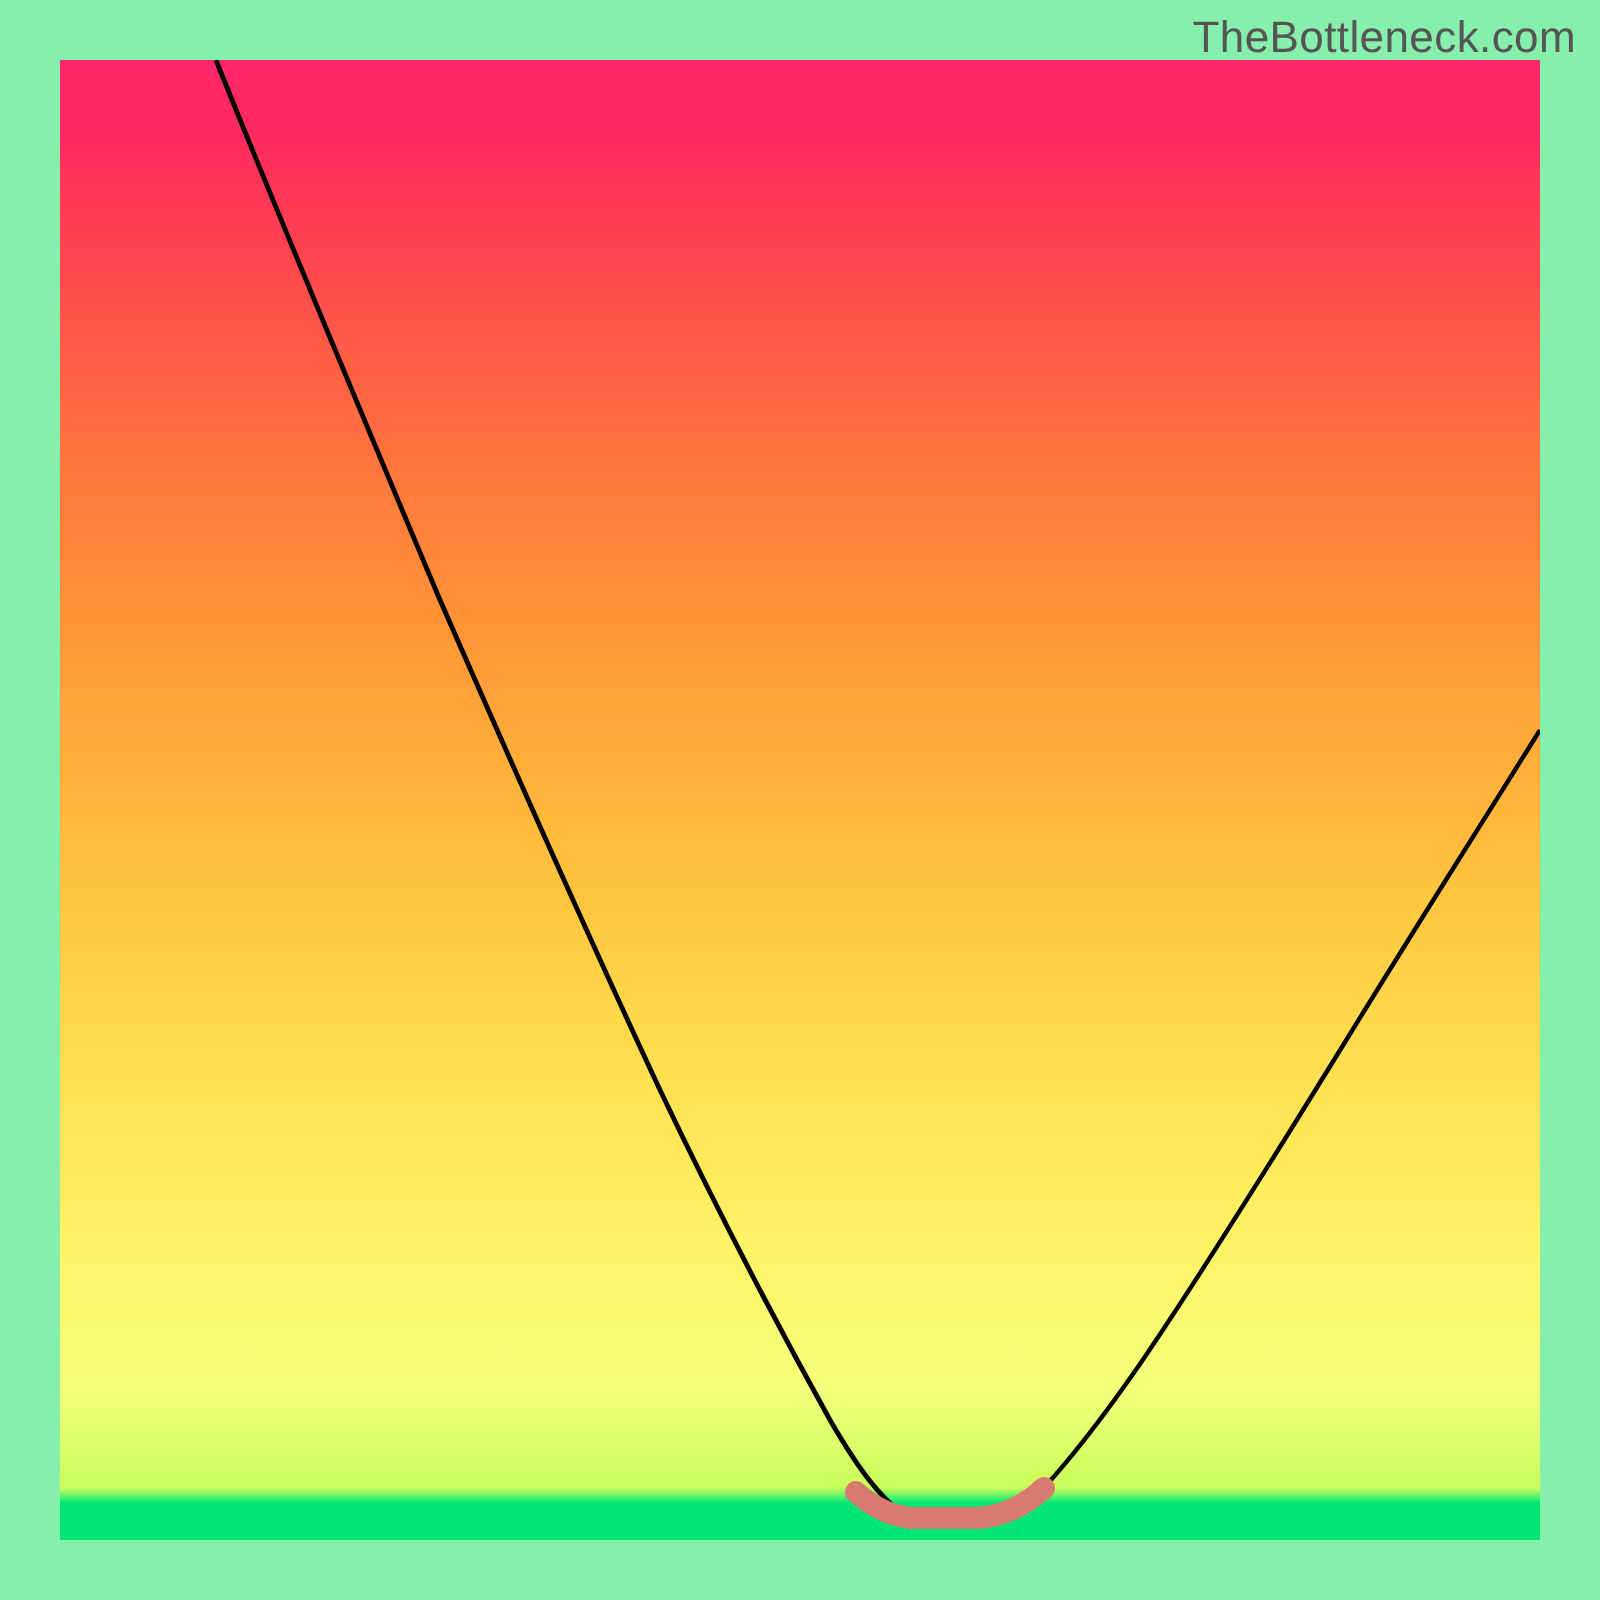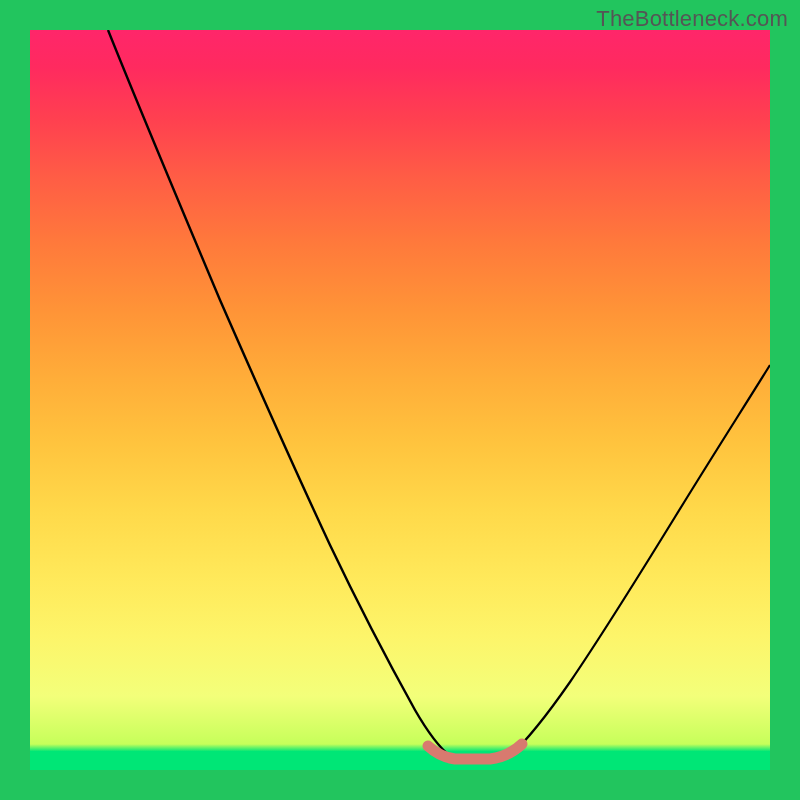--- a/index.html
+++ b/index.html
@@ -6,21 +6,21 @@
     margin: 0;
     padding: 0;
     width: 800px;
     height: 800px;
     overflow: hidden;
   }
   .frame {
     position: relative;
     width: 800px;
     height: 800px;
-    background: #22c55e;
+    background: #86efac;
   }
   .plot {
     position: absolute;
     left: 30px;
     top: 30px;
     width: 740px;
     height: 740px;
     
     background: linear-gradient(
       to top,

